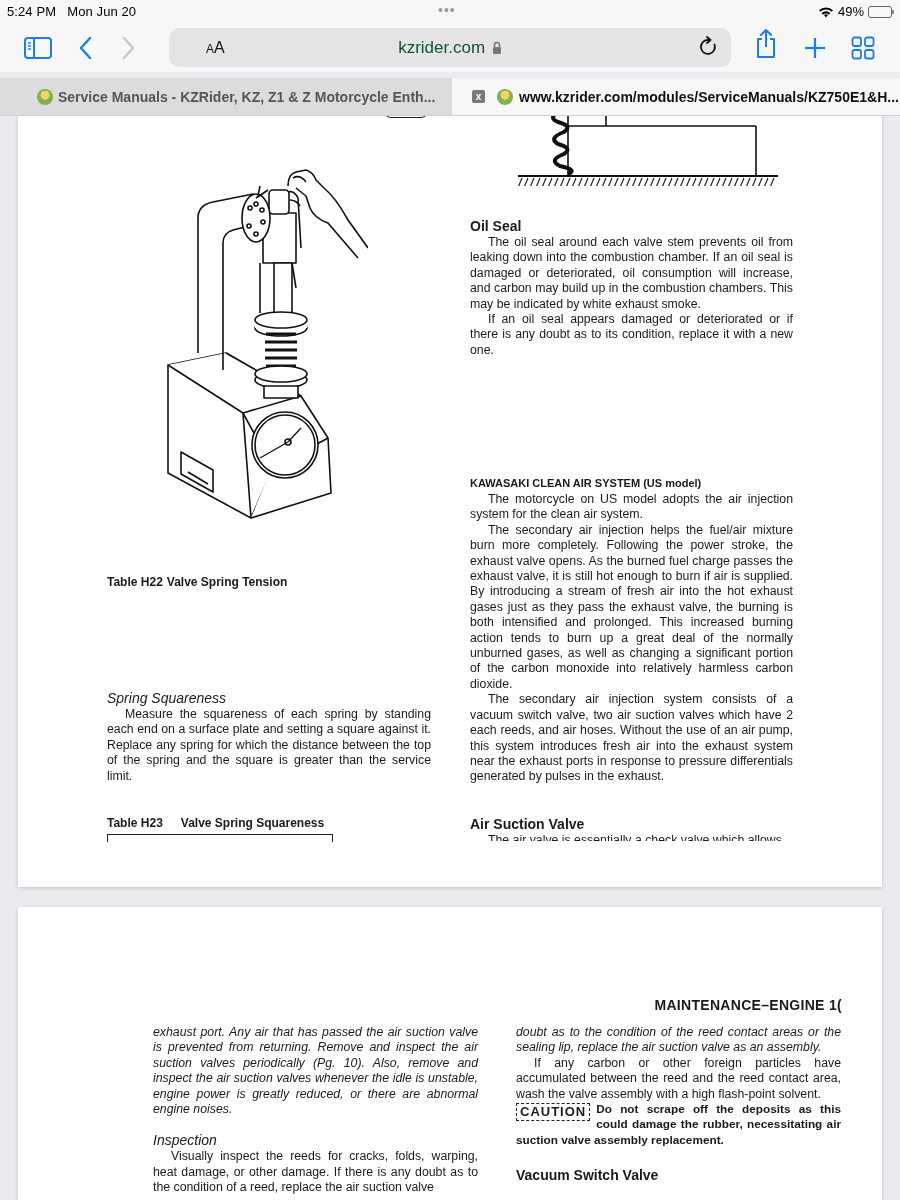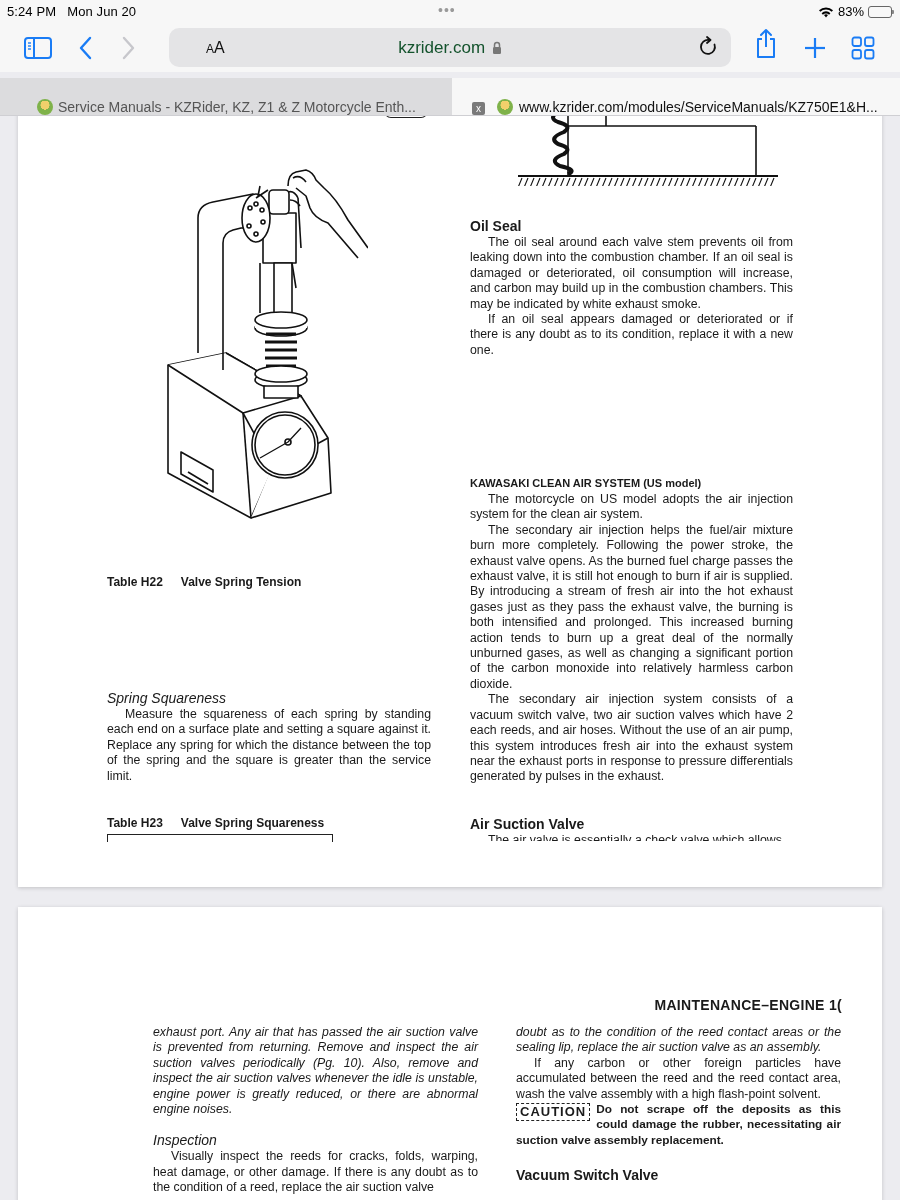--- a/index.html
+++ b/index.html
@@ -18,21 +18,21 @@
   .toolbar { position: absolute; top: 24px; left: 0; width: 900px; height: 48px; background: #f7f7f7; }
   .tb-icon { position: absolute; top: 10px; height: 28px; display: flex; align-items: center; justify-content: center; }
   .addr { position: absolute; left: 169px; top: 4px; width: 562px; height: 39px; background: #e4e4e6; border-radius: 10px; }
   .addr .aa { position: absolute; left: 13px; top: 11px; font-size: 16px; color: #111; margin-left: 24px; }
   .addr .aa small { font-size: 12px; }
   .addr .host { position: absolute; left: 0; right: 0; top: 10px; text-align: center; font-size: 17px; color: #14532d; }
   .addr .reload { position: absolute; right: 12px; top: 8px; }
 
   
   .tabs { position: absolute; top: 78px; left: 0; width: 900px; height: 37px; background: #f7f7f7; display: flex; }
-  .tab { height: 37px; display: flex; align-items: flex-end; font-size: 14px; color: #555; padding-left: 36px; position: relative; white-space: nowrap; overflow: hidden; }
+  .tab { height: 37px; display: flex; align-items: center; font-size: 14px; color: #555; padding-left: 36px; position: relative; white-space: nowrap; overflow: hidden; font-weight: bold; }
   .tab.inactive { width: 452px; background: #dcdcde; }
   .tab.active { width: 448px; background: #f7f7f7; color: #111; padding-left: 20px; }
   .favicon { width: 16px; height: 16px; border-radius: 50%; background: radial-gradient(circle at 50% 38%, #f2d06b 0 35%, #7fb24a 36% 100%); display: inline-block; margin-right: 6px; flex: none; }
   .tab.inactive .favicon { position: absolute; left: 37px; }
   .tab.inactive .tlabel { margin-left: 22px; }
   .tab-close { width: 13px; height: 13px; background: #7a7a7a; color: #fff; font-size: 10px; line-height: 13px; text-align: center; border-radius: 2px; margin-right: 12px; flex: none; }
   .tabs-divider { position: absolute; top: 115px; left: 0; width: 900px; height: 1px; background: #cfcfd3; }
 
   
   .content { position: absolute; top: 116px; left: 0; width: 900px; height: 1084px; background: #ececf0; overflow: hidden; }
@@ -47,37 +47,37 @@
   .h-bold { font-weight: bold; font-size: 14px; line-height: 18px; }
   .h-ital { font-style: italic; font-size: 14px; line-height: 18px; }
 
   .figure-label { position: absolute; left: 366px; top: -8px; width: 44px; height: 14px; border: 1.5px solid #222; border-radius: 8px; border-top: none; }
 
   table.spec { border-collapse: collapse; font-size: 12.3px; position: absolute; left: 89px; top: 480px; width: 320px; }
   table.spec td { border: 1.5px solid #222; padding: 1px 0 1px 20px; height: 19px; }
   table.spec td:nth-child(1) { width: 86px; }
   table.spec td:nth-child(2) { width: 116px; }
   .tbl-caption { position: absolute; left: 89px; top: 463px; font-size: 12px; font-weight: bold; }
-  .tbl-caption span { margin-left: 18px; }
+  .tbl-caption span { margin-left: 4px; }
 
   .caution-box { display: inline-block; border: 1.5px dashed #222; padding: 0 3px; font-weight: bold; font-size: 13px; letter-spacing: 1px; margin-right: 6px; line-height: 16px; vertical-align: top; float: left; margin-top: 1px; }
 </style>
 </head>
 <body>
 
 <div class="statusbar">
   <span class="time"><span>5:24 PM</span>&nbsp;&nbsp;&nbsp;<span>Mon Jun 20</span></span>
   <span class="dots">•••</span>
   <span class="right">
     <svg width="16" height="12" viewBox="0 0 16 12">
         <path d="M8 11.5l2-2.4a3 3 0 0 0-4 0z" fill="#000"></path>
         <path d="M3.6 7.2a6.2 6.2 0 0 1 8.8 0l-1.3 1.5a4.3 4.3 0 0 0-6.2 0z" fill="#000"></path>
         <path d="M1 4.3a10 10 0 0 1 14 0l-1.3 1.5a8 8 0 0 0-11.4 0z" fill="#000"></path>
       </svg>
-    <span>83%</span>
+    <span>49%</span>
     <span class="battery"><span class="lvl"></span></span>
   </span>
 </div>
 
 <div class="toolbar">
   <span class="tb-icon" style="left:24px;">
     <svg width="28" height="22" viewBox="0 0 28 22">
         <rect x="1" y="1" width="26" height="20" rx="3" fill="none" stroke="#1a7cf5" stroke-width="2"></rect>
         <line x1="10" y1="1" x2="10" y2="21" stroke="#1a7cf5" stroke-width="2"></line>
         <line x1="4" y1="6" x2="7" y2="6" stroke="#1a7cf5" stroke-width="1.4"></line>

